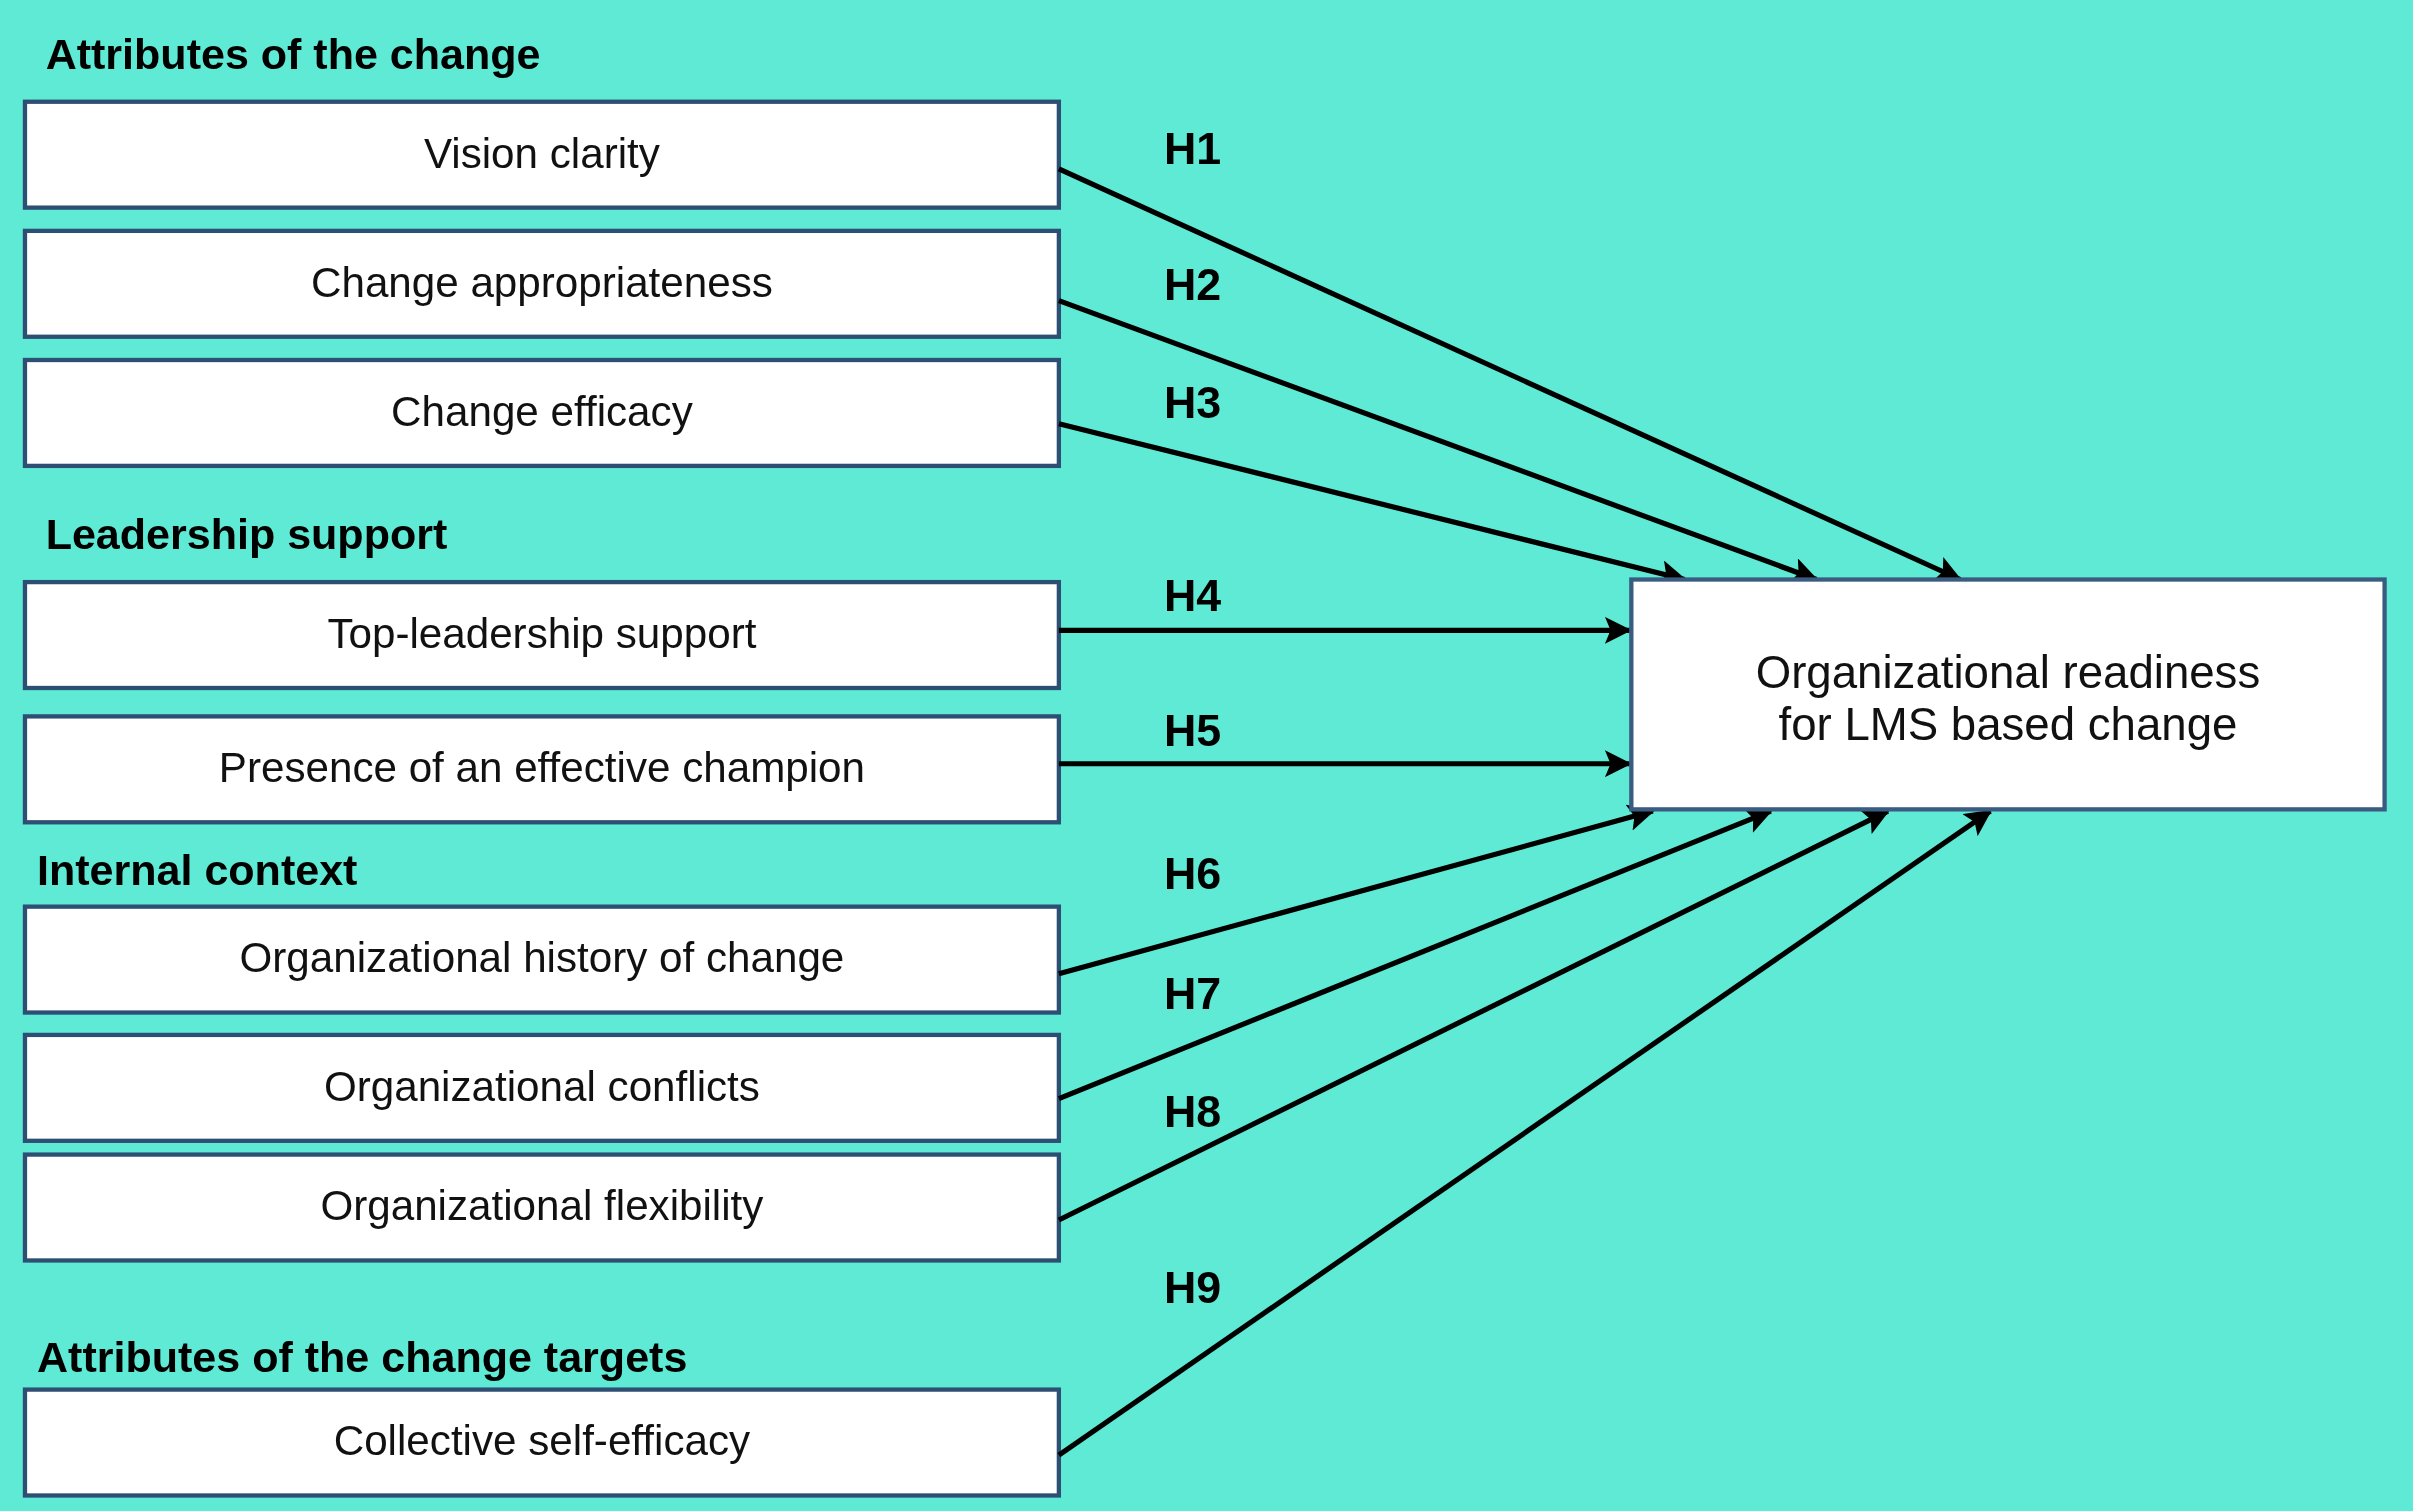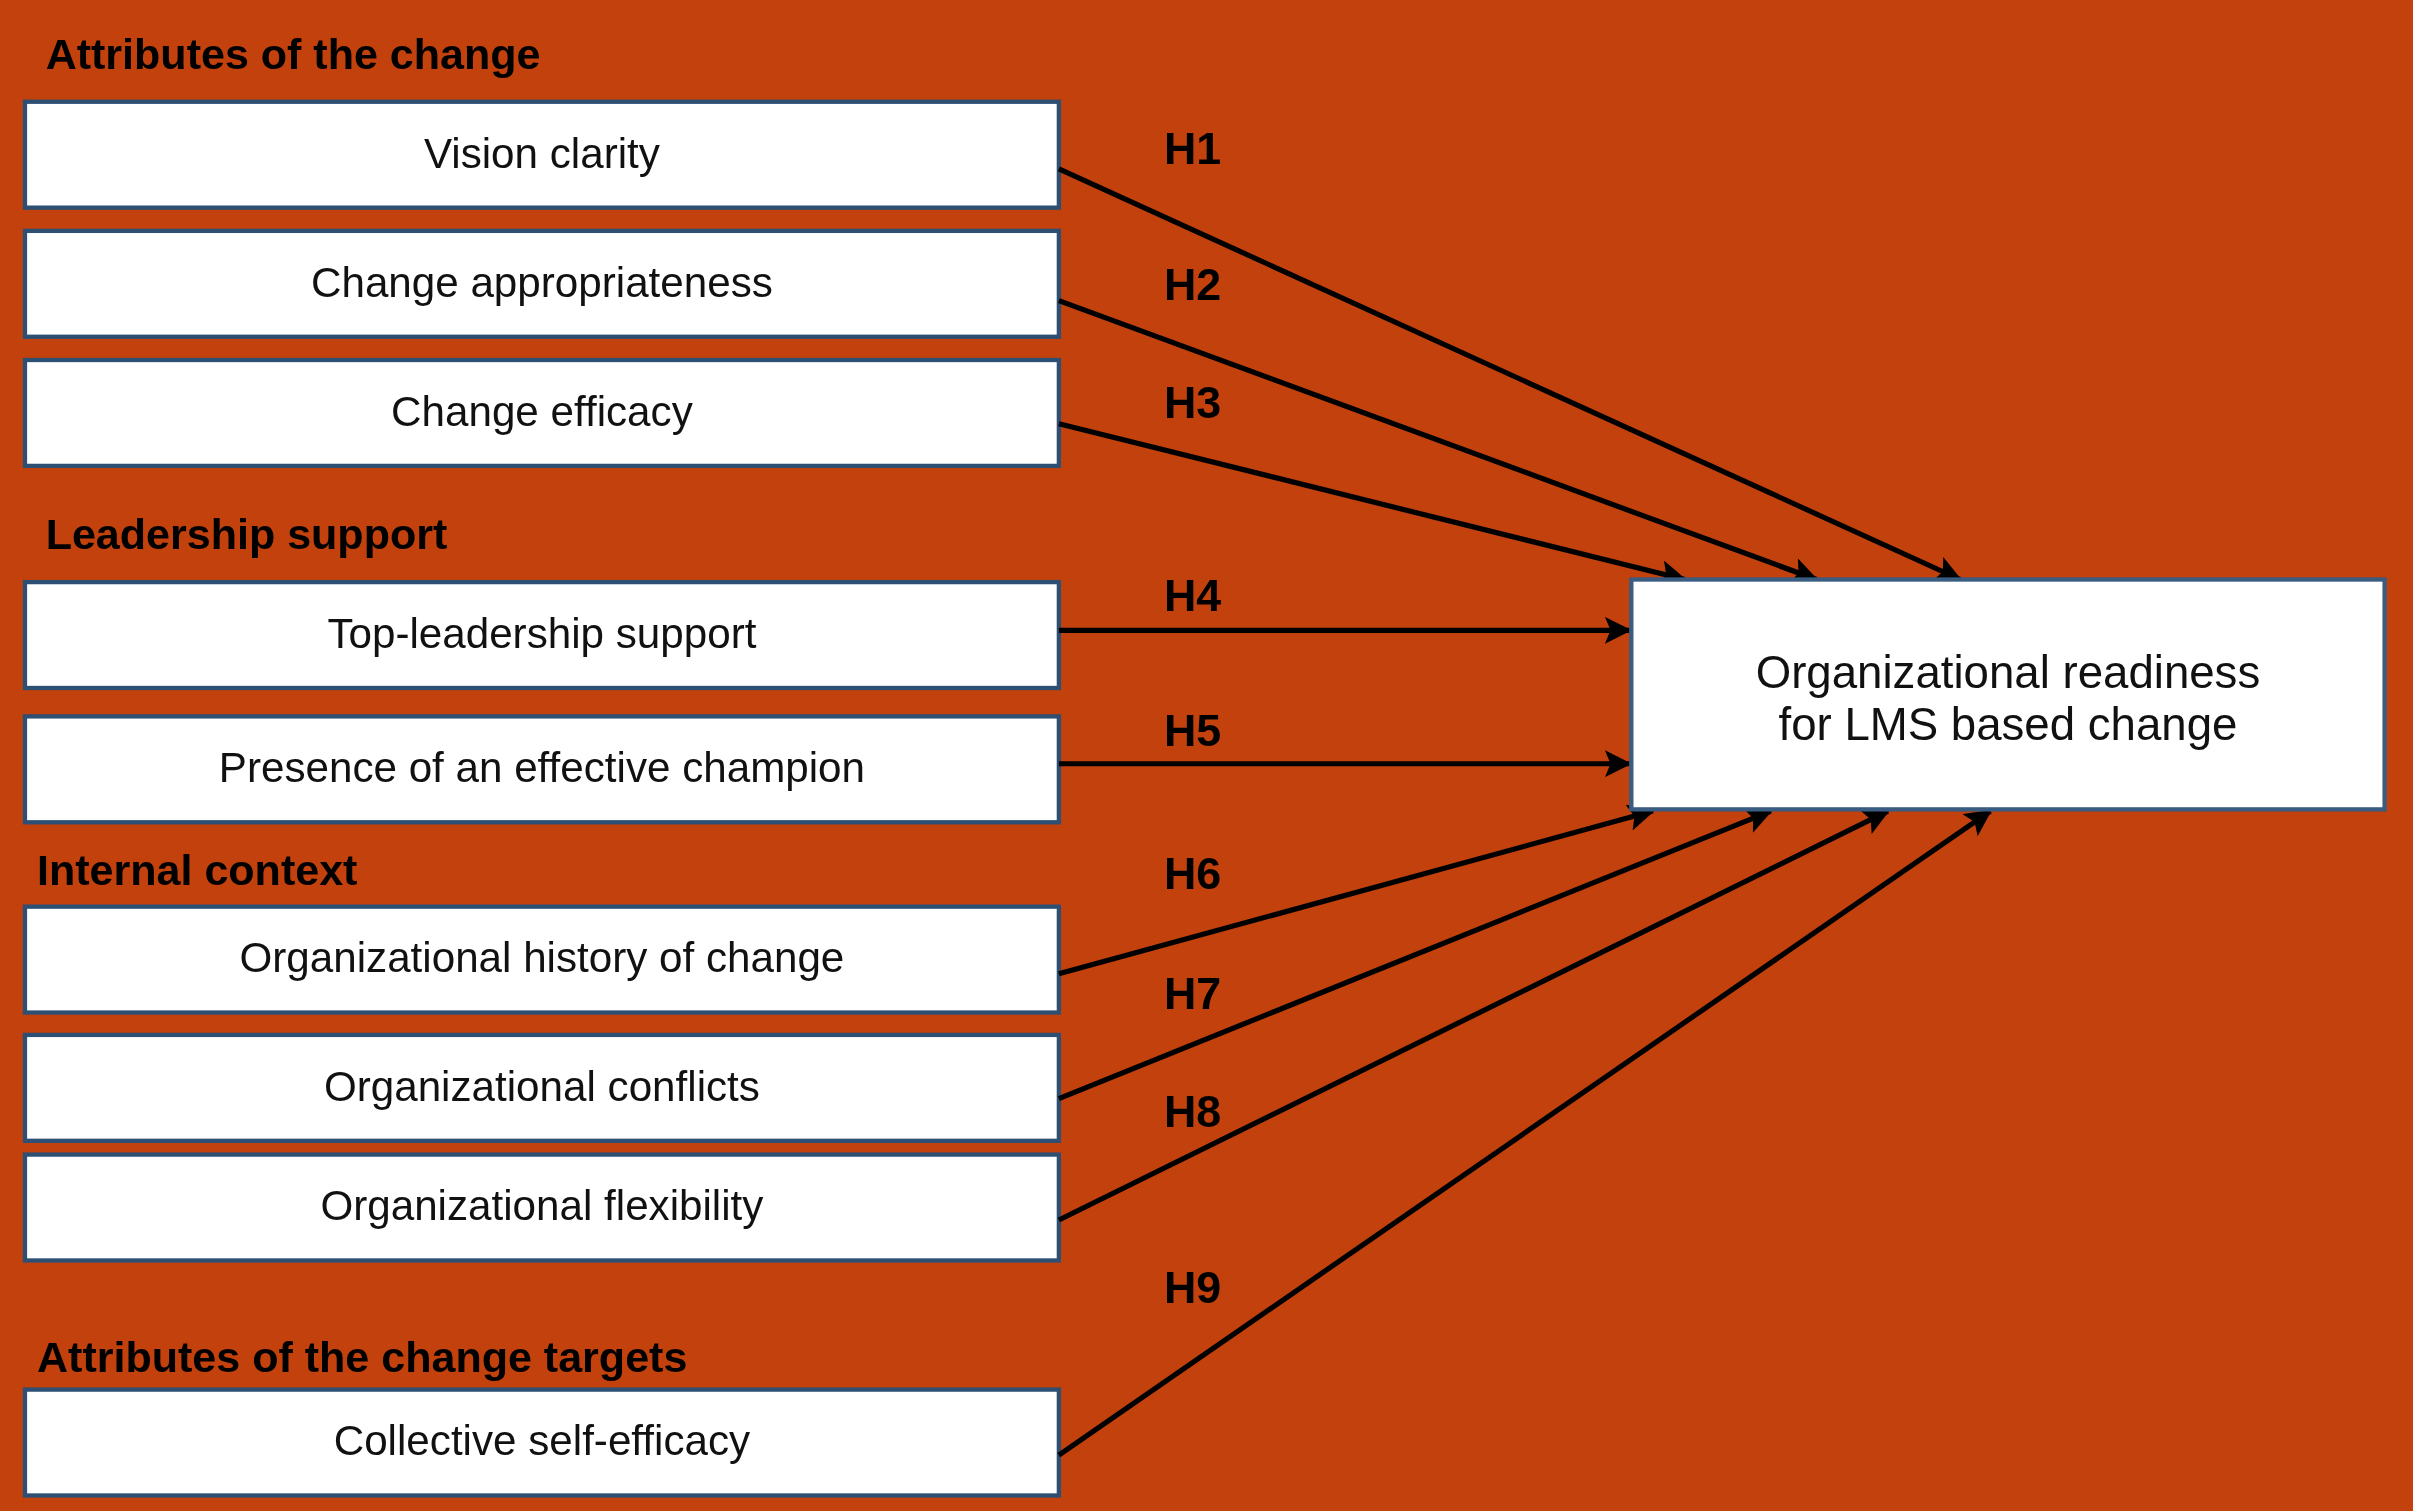--- a/index.html
+++ b/index.html
@@ -72,21 +72,21 @@
   }
   .hypothesis-path {
     stroke: #000000;
     stroke-width: 6;
     fill: none;
   }
 </style>
 </head>
 <body>
 
-<div id="diagram-root" style="background: #c2410c;">
+<div id="diagram-root" style="background: #5eead4;">
   <svg class="diagram-canvas" viewBox="0 0 2803 1756" xmlns="http://www.w3.org/2000/svg">
     <defs>
       <marker id="arrowhead" viewBox="0 0 10 10" refX="9.2" refY="5" markerWidth="5.2" markerHeight="5.2" orient="auto-start-reverse">
         <path d="M 0 0 L 10 5 L 0 10 L 2.1 5 z" fill="#000000"></path>
       </marker>
     </defs>
     <g id="group-headings">
         <text class="group-heading" x="53" y="80">Attributes of the change</text>
         <text class="group-heading" x="53" y="637">Leadership support</text>
         <text class="group-heading" x="43" y="1028">Internal context</text>

